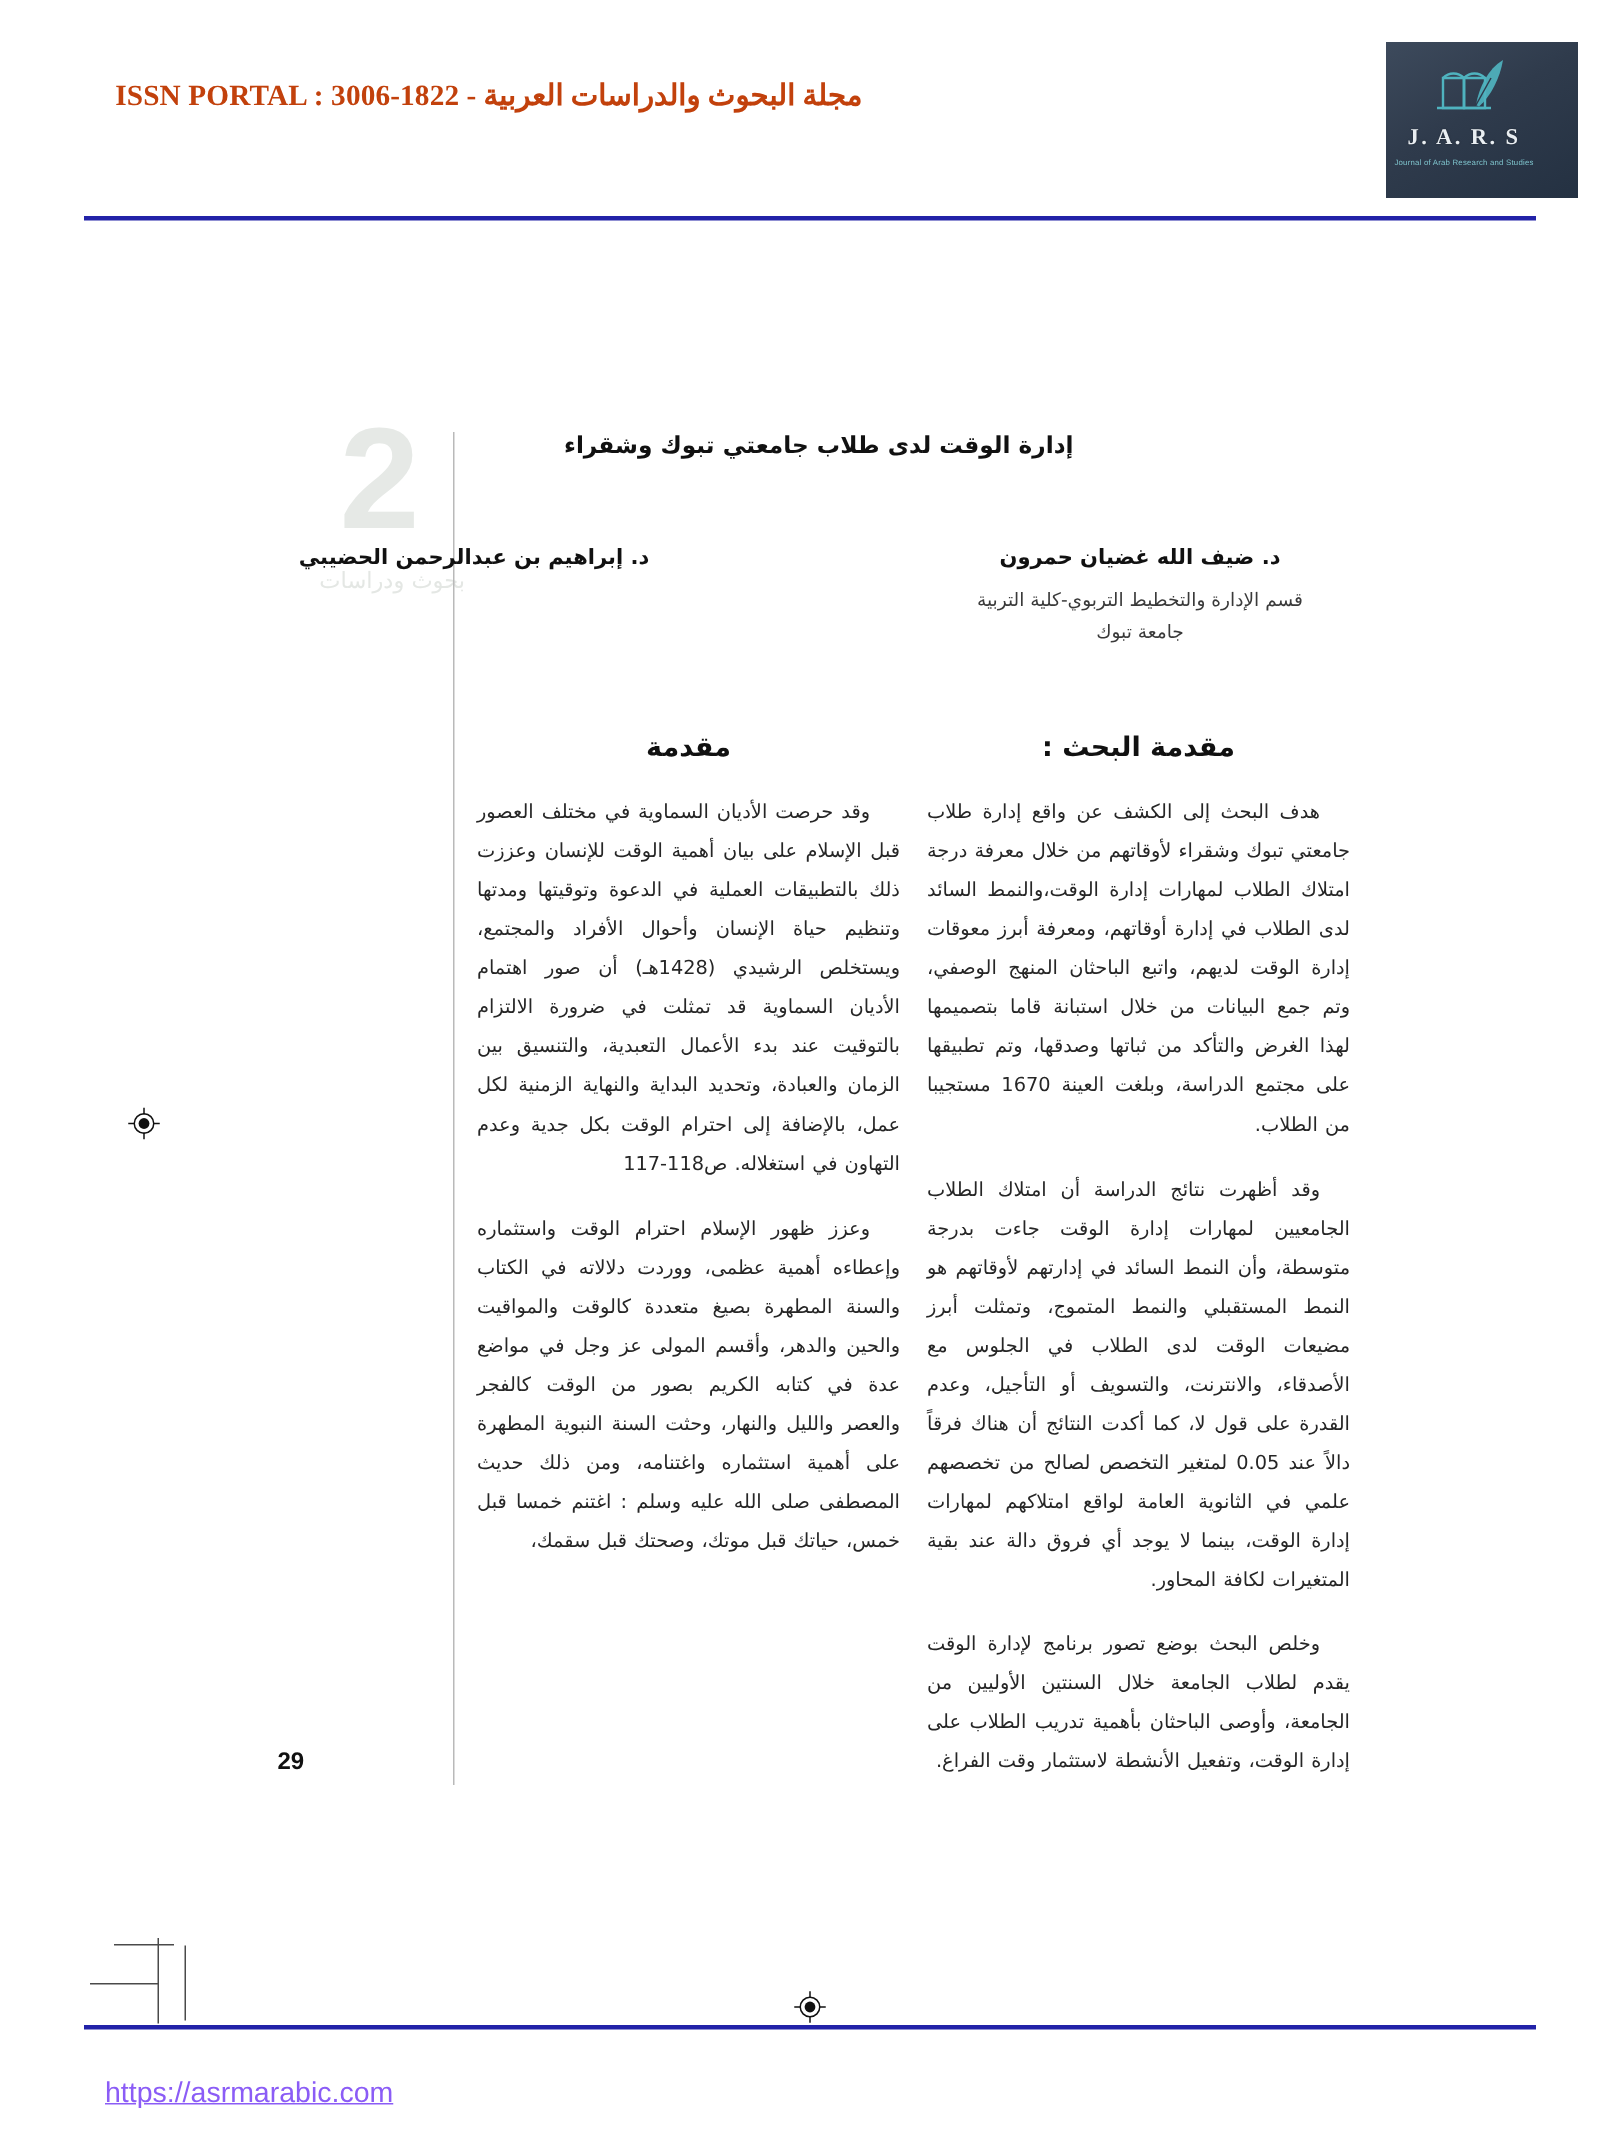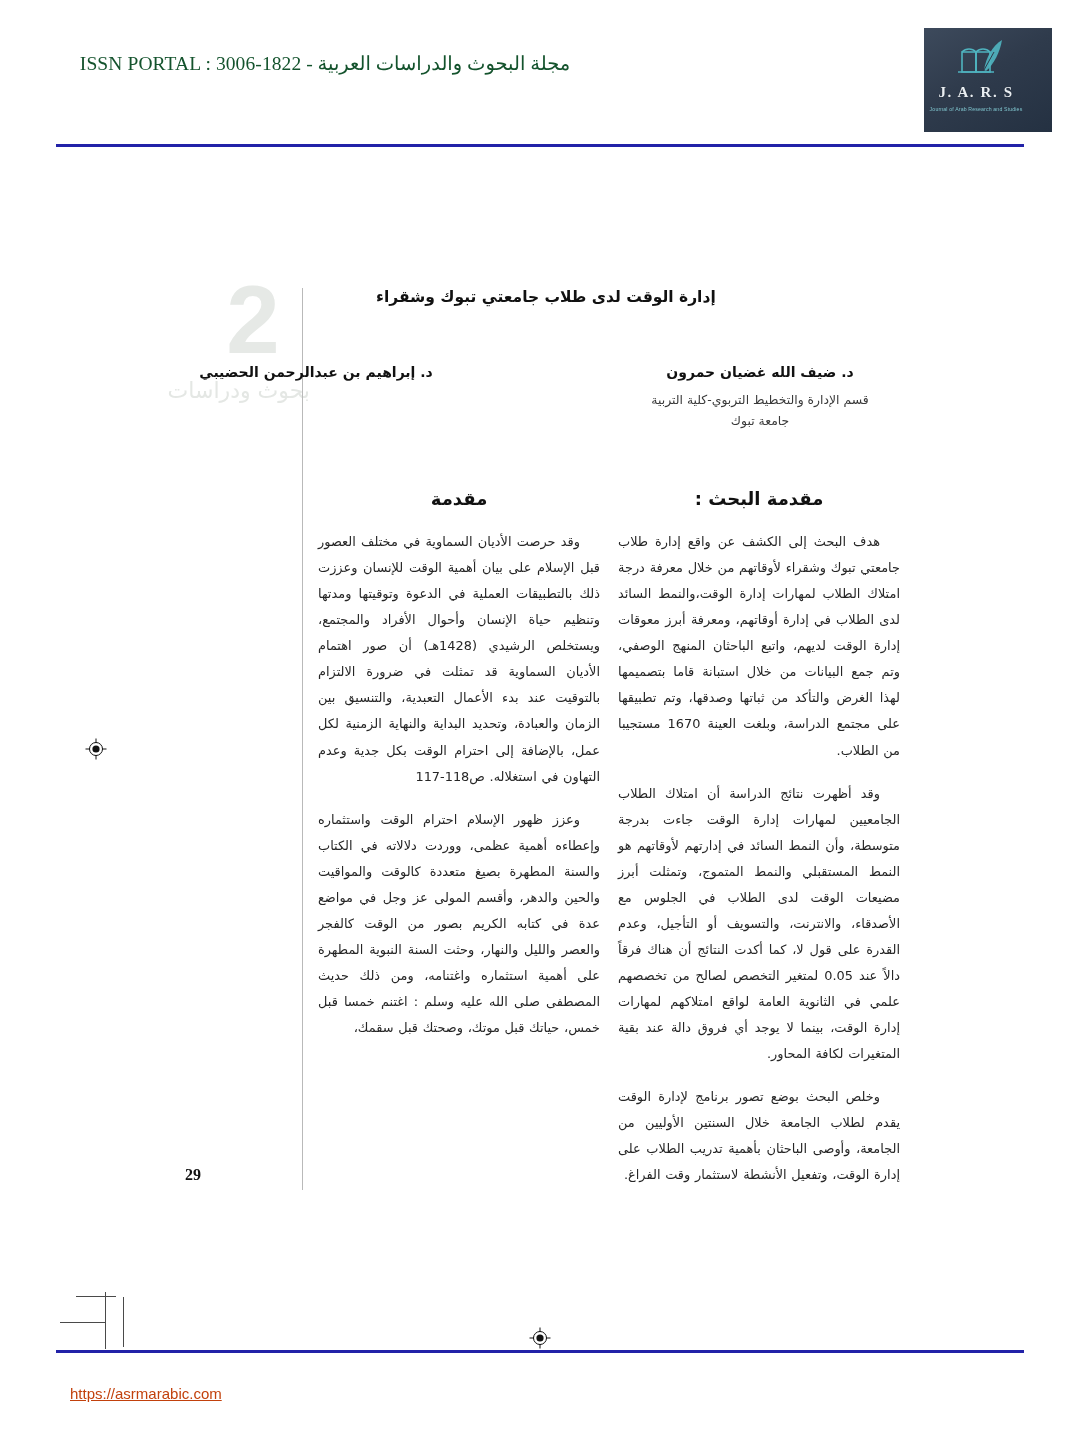--- a/index.html
+++ b/index.html
@@ -9,23 +9,23 @@
     color:#1a1a1a;
   }
   .page{position:absolute;inset:0;background:#fff;}
 
   
   .header-bar{
     position:absolute;left:0;top:0;width:1080px;height:140px;
   }
   .header-issn{
     position:absolute;right:505px;top:52px;
-    width:500px;text-align:center;direction:rtl;
+    width:500px;text-align:right;direction:rtl;
     font-family:"Liberation Serif","DejaVu Serif",serif;
-    font-size:19.5px;font-weight:normal;color:#14532d;
+    font-size:19.5px;font-weight:bold;color:#c2410c;
     letter-spacing:.1px;white-space:nowrap;
   }
   .logo{
     position:absolute;left:924px;top:28px;width:128px;height:104px;
     background:linear-gradient(150deg,#3d4a5c 0%,#2f3b4c 45%,#243142 100%);
     overflow:hidden;
   }
   .logo .glyph{
     position:absolute;left:0;top:6px;width:104px;height:48px;
   }
@@ -52,21 +52,21 @@
     position:absolute;left:198px;top:272px;width:108px;
     text-align:center;direction:ltr;
     font-family:"Liberation Sans",sans-serif;
     font-size:96px;font-weight:bold;color:#e6e9e6;line-height:1;
     letter-spacing:-2px;
   }
   .sec-label{
     position:absolute;left:180px;top:378px;width:130px;
     text-align:right;direction:rtl;
     font-family:"DejaVu Sans",sans-serif;
-    font-size:22px;color:#e4e7e4;white-space:nowrap;
+    font-size:15px;color:#e4e7e4;white-space:nowrap;
   }
   .col-divider{
     position:absolute;left:302px;top:288px;width:1px;height:902px;
     background:#b9b9b9;
   }
 
   
   .article-title{
     position:absolute;right:180px;top:288px;width:524px;
     text-align:left;direction:rtl;
@@ -108,21 +108,21 @@
     font-size:12.9px;line-height:2.02;color:#262626;
     margin:0 0 17px 0;text-indent:20px;
     text-align:justify;text-justify:inter-word;
     word-spacing:.6px;
   }
   .para:last-child{margin-bottom:0;}
 
   
   .page-num{
     position:absolute;left:185px;top:1166px;
-    direction:ltr;font-family:Liberation Serif, serif;
+    direction:ltr;font-family:Liberation Sans, sans-serif;
     font-size:16px;font-weight:bold;color:#111;
   }
 
   
   .reg-mark{position:absolute;width:22px;height:22px;}
   .reg-left{left:85px;top:738px;}
   .reg-bottom{left:529px;top:1327px;}
 
   .crop-h{position:absolute;background:#4a4a4a;}
   .crop-mark-1{left:60px;top:1322px;width:46px;height:1px;}
@@ -130,21 +130,21 @@
   .crop-mark-3{left:76px;top:1296px;width:40px;height:1px;}
   .crop-mark-4{left:123px;top:1297px;width:1px;height:50px;}
 
   .rule-bottom{
     position:absolute;left:56px;top:1350px;width:968px;height:3px;
     background:#2222a8;
   }
   .footer-url{
     position:absolute;left:70px;top:1385px;
     direction:ltr;font-family:"Liberation Sans",sans-serif;
-    font-size:15px;color:#c2410c;
+    font-size:19px;color:#8b5cf6;
   }
 </style>
 </head>
 <body>
 
 <div class="page">
 
   <div class="header-bar">
 
     <div class="header-issn">مجلة البحوث والدراسات العربية - ISSN PORTAL : 3006-1822</div>

